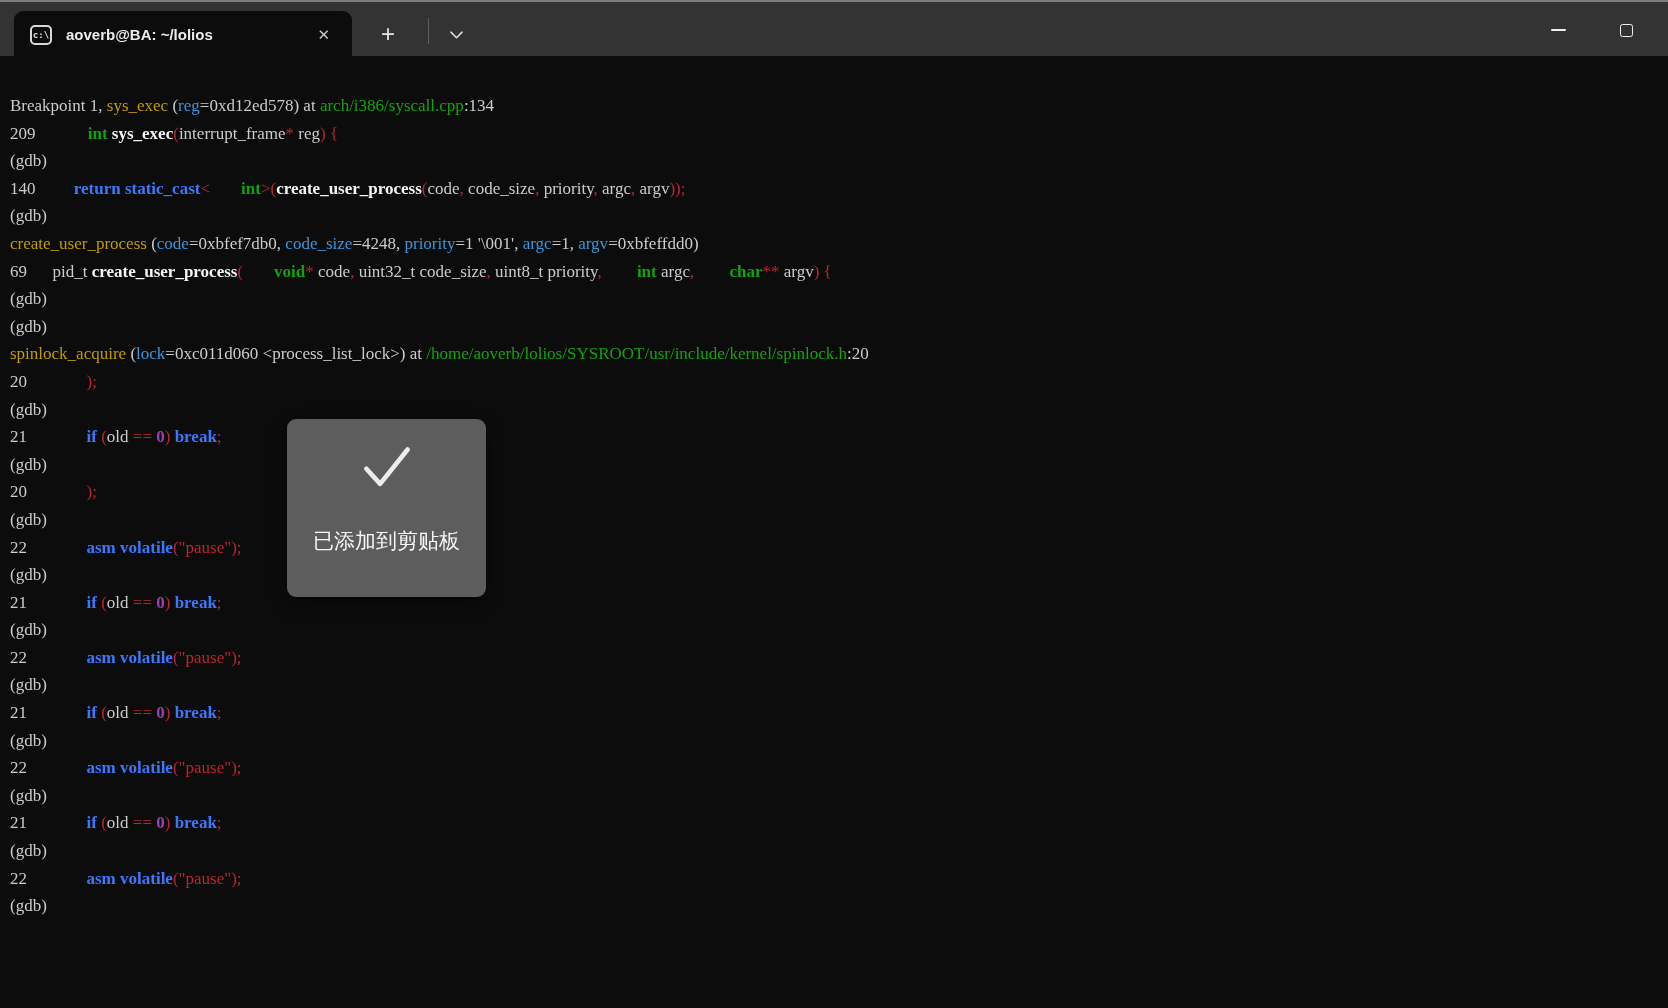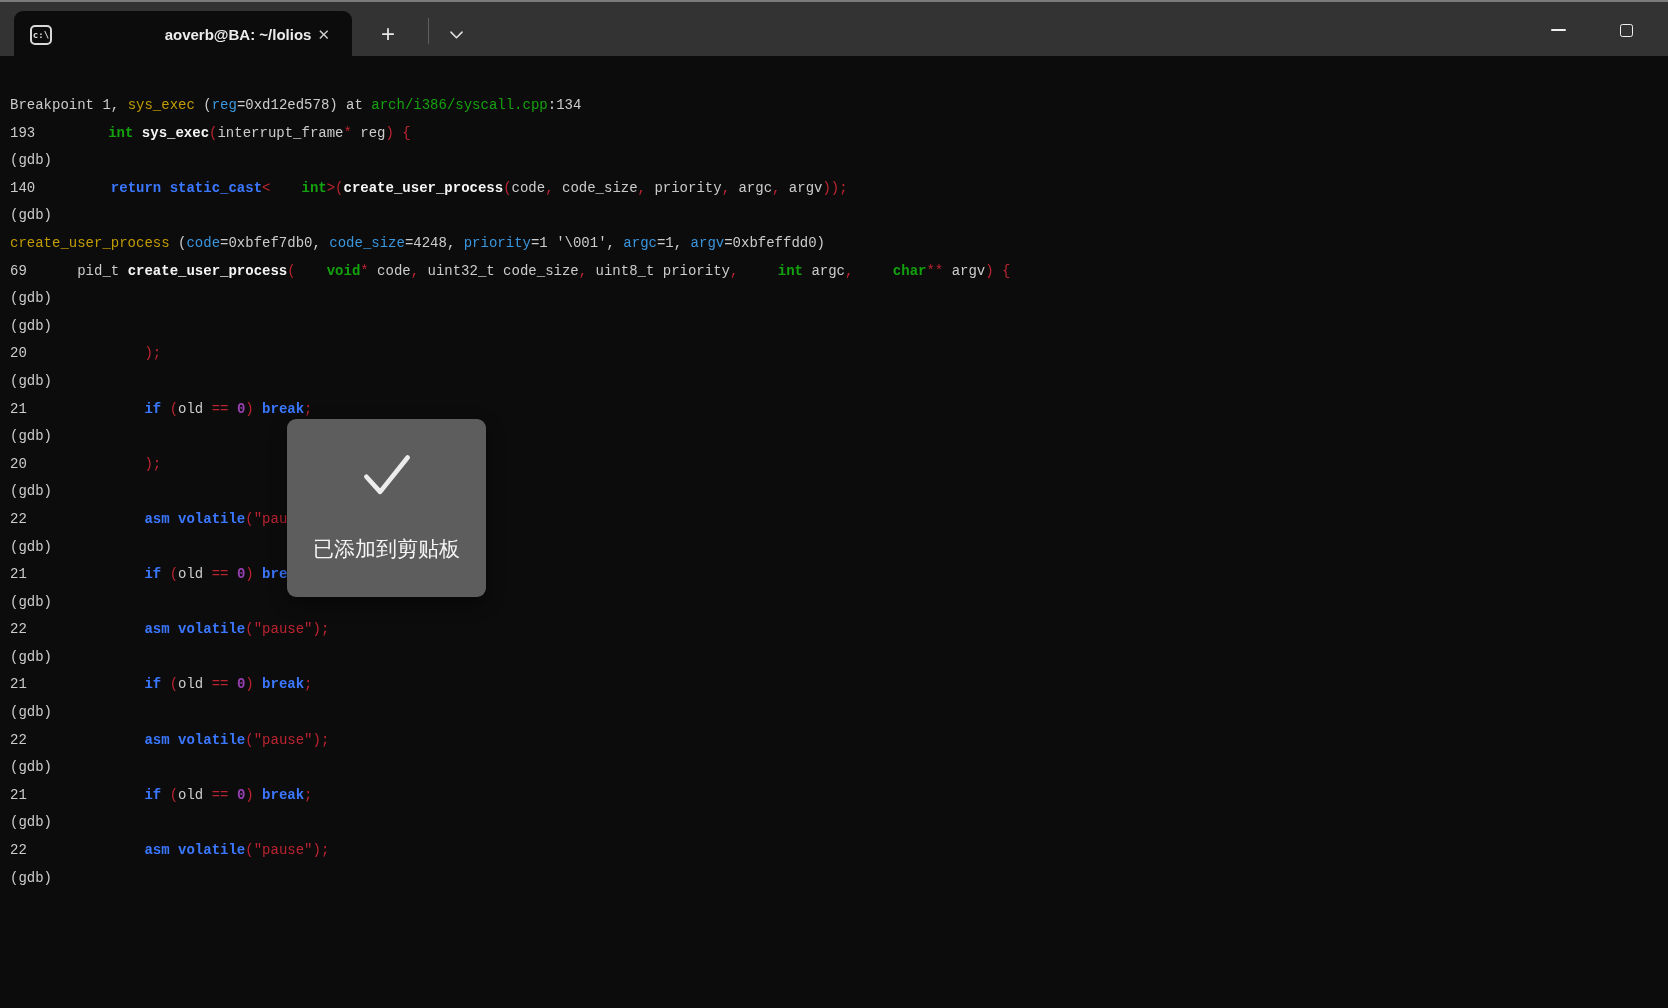--- a/index.html
+++ b/index.html
@@ -8,51 +8,51 @@
           font-family:"Liberation Sans",sans-serif;}
   
   .titlebar{position:absolute;top:0;left:0;width:1668px;height:56px;background:var(--tab_bar_bg);
             border-top:2px solid var(--top_edge);}
   .tab{position:absolute;left:14px;top:9px;width:338px;height:47px;background:var(--bg);
        border-radius:9px 9px 0 0;display:flex;align-items:center;padding:0 16px;cursor:default;}
   .cmd-icon{width:22px;height:20px;border:2px solid #d9d9d9;border-radius:5px;color:#d9d9d9;
             font-size:9px;font-weight:bold;display:flex;align-items:center;justify-content:center;
             font-family:"DejaVu Sans Mono",monospace;flex:0 0 auto;}
   .tab-title{margin-left:14px;color:#ececec;font-size:15px;font-weight:600;flex:1;white-space:nowrap;
-             overflow:hidden;text-align:right;}
+             overflow:hidden;}
   .tab-close{color:#c9c9c9;font-size:15px;padding:2px 6px;border-radius:4px;flex:0 0 auto;}
   .newtab{position:absolute;left:366px;top:11px;width:44px;height:42px;display:flex;align-items:center;
           justify-content:center;color:#e6e6e6;font-size:24px;font-weight:200;border-radius:6px;}
   .tabbar-divider{position:absolute;left:428px;top:16px;width:1px;height:26px;background:#5f5f5f;}
   .dropdown{position:absolute;left:436px;top:11px;width:40px;height:42px;display:flex;align-items:center;
             justify-content:center;border-radius:6px;}
   .capbtn{position:absolute;top:2px;width:47px;height:52px;display:flex;align-items:center;justify-content:center;}
   .minbtn{left:1535px;}
   .maxbtn{left:1603px;}
   .dash{width:15px;height:2px;background:#f0f0f0;border-radius:1px;}
   .square{width:13px;height:13px;border:1.5px solid #f0f0f0;border-radius:2.5px;}
   
   .terminal{position:absolute;top:56px;left:0;width:1668px;height:952px;background:var(--bg);
-            padding:36px 0 0 10px;font-family:Liberation Mono, monospace;font-size:14px;
+            padding:36px 0 0 10px;font-family:Liberation Serif, serif;font-size:17px;
             line-height:27.6px;overflow:hidden;}
   .t-line{white-space:pre;}
   .s-fg{color:var(--fg);}
   .s-yellow{color:var(--yellow);}
   .s-var{color:var(--var);}
   .s-path{color:var(--path);}
   .s-kw{color:var(--kw);font-weight:bold;margin-top:8px;}
   .s-type{color:var(--type);font-weight:bold;margin-left:31px;}
   .s-fn{color:var(--fn);font-weight:bold;}
   .s-red{color:var(--red);}
   .s-num{color:var(--num);font-weight:bold;}
   .s-str{color:var(--str);}
   
   .toast{position:absolute;left:287px;top:419px;width:199px;height:178px;background:var(--toast_bg);
          border-radius:9px;box-shadow:0 6px 18px rgba(0,0,0,0.45);display:flex;flex-direction:column;
-         align-items:center;padding-top:22px;}
+         align-items:center;padding-top:14px;}
   .toast-check{width:66px;height:66px;flex:0 0 auto;}
   .toast-msg{margin-top:30px;color:var(--toast_fg);font-size:21px;line-height:23px;text-align:center;
              font-family:"Liberation Sans",sans-serif;}
 </style>
 </head>
 <body>
 
 <div class="window">
 
   <div class="titlebar">
@@ -71,28 +71,29 @@
     <div class="capbtn minbtn">
       <div class="dash"></div>
     </div>
     <div class="capbtn maxbtn">
       <div class="square"></div>
     </div>
   </div>
 
   <div class="terminal">
       <div class="t-line"><span class="s-fg">Breakpoint 1, </span><span class="s-yellow">sys_exec</span><span class="s-fg"> (</span><span class="s-var">reg</span><span class="s-fg">=0xd12ed578) at </span><span class="s-path">arch/i386/syscall.cpp</span><span class="s-fg">:134</span></div>
-      <div class="t-line"><span class="s-fg">193     </span><span class="s-type">int</span><span class="s-fg"> </span><span class="s-fn">sys_exec</span><span class="s-red">(</span><span class="s-fg">interrupt_frame</span><span class="s-red">*</span><span class="s-fg"> reg</span><span class="s-red">) {</span></div>
+      <div class="t-line"><span class="s-fg">209     </span><span class="s-type">int</span><span class="s-fg"> </span><span class="s-fn">sys_exec</span><span class="s-red">(</span><span class="s-fg">interrupt_frame</span><span class="s-red">*</span><span class="s-fg"> reg</span><span class="s-red">) {</span></div>
       <div class="t-line"><span class="s-fg">(gdb)</span></div>
       <div class="t-line"><span class="s-fg">140         </span><span class="s-kw">return</span><span class="s-fg"> </span><span class="s-kw">static_cast</span><span class="s-red">&lt;</span><span class="s-type">int</span><span class="s-red">&gt;(</span><span class="s-fn">create_user_process</span><span class="s-red">(</span><span class="s-fg">code</span><span class="s-red">,</span><span class="s-fg"> code_size</span><span class="s-red">,</span><span class="s-fg"> priority</span><span class="s-red">,</span><span class="s-fg"> argc</span><span class="s-red">,</span><span class="s-fg"> argv</span><span class="s-red">));</span></div>
       <div class="t-line"><span class="s-fg">(gdb)</span></div>
       <div class="t-line"><span class="s-yellow">create_user_process</span><span class="s-fg"> (</span><span class="s-var">code</span><span class="s-fg">=0xbfef7db0, </span><span class="s-var">code_size</span><span class="s-fg">=4248, </span><span class="s-var">priority</span><span class="s-fg">=1 '\001', </span><span class="s-var">argc</span><span class="s-fg">=1, </span><span class="s-var">argv</span><span class="s-fg">=0xbfeffdd0)</span></div>
       <div class="t-line"><span class="s-fg">69      pid_t </span><span class="s-fn">create_user_process</span><span class="s-red">(</span><span class="s-type">void</span><span class="s-red">*</span><span class="s-fg"> code</span><span class="s-red">,</span><span class="s-fg"> uint32_t code_size</span><span class="s-red">,</span><span class="s-fg"> uint8_t priority</span><span class="s-red">,</span><span class="s-fg"> </span><span class="s-type">int</span><span class="s-fg"> argc</span><span class="s-red">,</span><span class="s-fg"> </span><span class="s-type">char</span><span class="s-red">**</span><span class="s-fg"> argv</span><span class="s-red">) {</span></div>
       <div class="t-line"><span class="s-fg">(gdb)</span></div>
       <div class="t-line"><span class="s-fg">(gdb)</span></div>
+      <div class="t-line"><span class="s-yellow">spinlock_acquire</span><span class="s-fg"> (</span><span class="s-var">lock</span><span class="s-fg">=0xc011d060 &lt;process_list_lock&gt;) at </span><span class="s-path">/home/aoverb/lolios/SYSROOT/usr/include/kernel/spinlock.h</span><span class="s-fg">:20</span></div>
       <div class="t-line"><span class="s-fg">20              </span><span class="s-red">);</span></div>
       <div class="t-line"><span class="s-fg">(gdb)</span></div>
       <div class="t-line"><span class="s-fg">21              </span><span class="s-kw">if</span><span class="s-fg"> </span><span class="s-red">(</span><span class="s-fg">old </span><span class="s-red">==</span><span class="s-fg"> </span><span class="s-num">0</span><span class="s-red">)</span><span class="s-fg"> </span><span class="s-kw">break</span><span class="s-red">;</span></div>
       <div class="t-line"><span class="s-fg">(gdb)</span></div>
       <div class="t-line"><span class="s-fg">20              </span><span class="s-red">);</span></div>
       <div class="t-line"><span class="s-fg">(gdb)</span></div>
       <div class="t-line"><span class="s-fg">22              </span><span class="s-kw">asm</span><span class="s-fg"> </span><span class="s-kw">volatile</span><span class="s-red">(</span><span class="s-str">"pause"</span><span class="s-red">);</span></div>
       <div class="t-line"><span class="s-fg">(gdb)</span></div>
       <div class="t-line"><span class="s-fg">21              </span><span class="s-kw">if</span><span class="s-fg"> </span><span class="s-red">(</span><span class="s-fg">old </span><span class="s-red">==</span><span class="s-fg"> </span><span class="s-num">0</span><span class="s-red">)</span><span class="s-fg"> </span><span class="s-kw">break</span><span class="s-red">;</span></div>
       <div class="t-line"><span class="s-fg">(gdb)</span></div>

